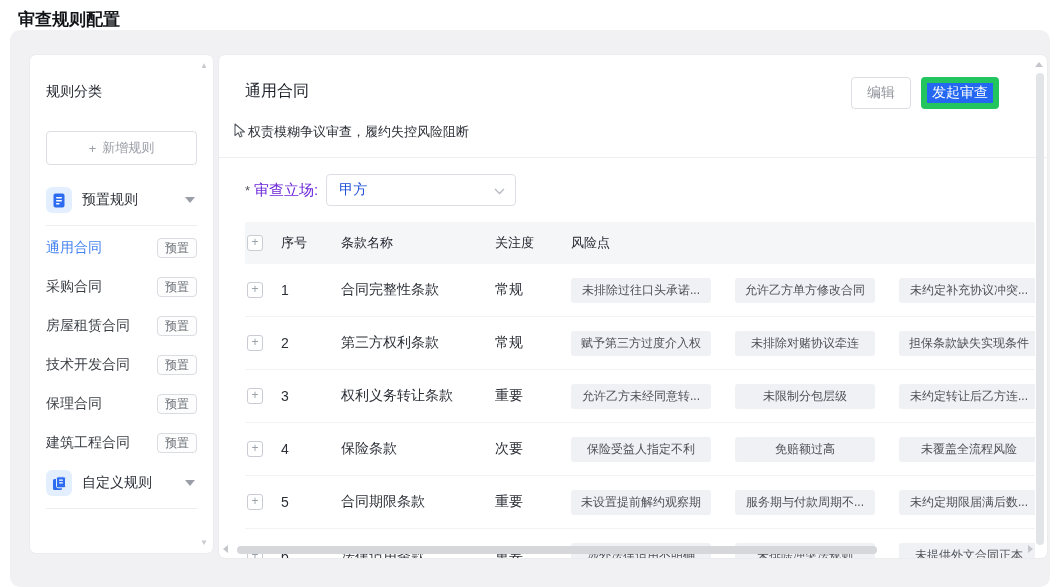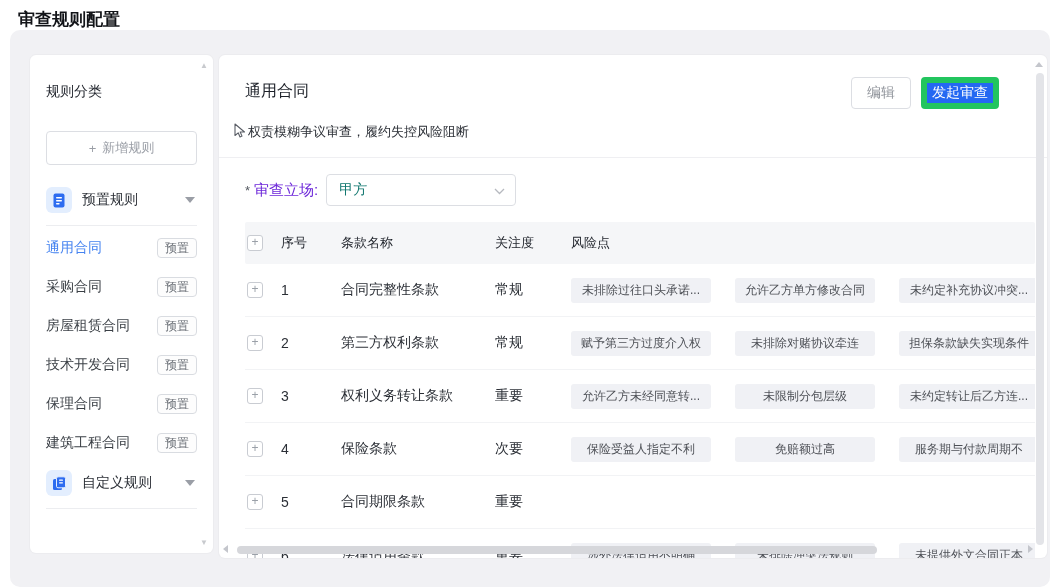--- a/index.html
+++ b/index.html
@@ -36,21 +36,21 @@
   .btn-edit { width:60px; background:#fff; border:1px solid #dcdee3; color:#8f939a; }
   .btn-primary { width:78px; background:#2468f2; border:6px solid #22c55e; color:#ffffff; }
   .subtitle-row { padding:14px 26px 0 14px; display:flex; align-items:flex-start; gap:2px; }
   .subtitle { font-size:13px; color:#2b2f36; }
   .main-divider { margin-top:16px; border-top:1px solid #efeff2; }
 
   .stance-row { display:flex; align-items:center; padding:16px 0 0 26px; gap:8px; }
   .stance-label { font-size:15px; color:#6d28d9;text-align:center; }
   .required-mark { color:#555a61; font-size:13px; margin-right:-4px; }
   .select { width:190px; height:32px; border:1px solid #dcdee3; border-radius:4px; background:#fff; display:flex; align-items:center; justify-content:space-between; padding:0 10px 0 12px; cursor:pointer; }
-  .select-value { font-size:14px; color:#0f766e; }
+  .select-value { font-size:14px; color:#1d4ed8; }
 
   
   .table { margin:16px 12px 0 26px; overflow:hidden; }
   .trow { display:grid; grid-template-columns:36px 60px 154px 76px 1fr; align-items:center; }
   .thead { background:#f5f6f8; height:42px; border-radius:2px; font-size:13px; font-weight:400; color:#1d2129; }
   .tbody-row { height:53px; border-bottom:1px solid #f2f3f5; font-size:14px; color:#2b2f36; }
   .tbody-row:last-child { border-bottom:none; }
   .expand-btn { width:16px; height:16px; border:1px solid #c9ccd2; border-radius:3px; background:#fff; color:#9aa0a8; font-size:12px; line-height:13px; text-align:center; cursor:pointer; margin-left:2px; }
   .expand-btn::before { content:"+"; }
   .cell-risks { display:flex; gap:24px; overflow:hidden; white-space:nowrap; }
@@ -220,30 +220,36 @@
     </div>
 
     <div class="trow tbody-row">
       <span class="expand-btn"></span>
       <span>4</span>
       <span>保险条款</span>
       <span>次要</span>
       <span class="cell-risks">
         <span class="risk-tag">保险受益人指定不利</span>
         <span class="risk-tag">免赔额过高</span>
-        <span class="risk-tag">服务期与付款周期不</span>
+        <span class="risk-tag">未覆盖全流程风险</span>
         <span class="risk-tag">未约定</span>
       </span>
     </div>
 
     <div class="trow tbody-row">
       <span class="expand-btn"></span>
       <span>5</span>
       <span>合同期限条款</span>
       <span>重要</span>
+      <span class="cell-risks">
+        <span class="risk-tag">未设置提前解约观察期</span>
+        <span class="risk-tag">服务期与付款周期不...</span>
+        <span class="risk-tag">未约定期限届满后数...</span>
+        <span class="risk-tag">自动续</span>
+      </span>
     </div>
 
     <div class="trow tbody-row">
       <span class="expand-btn"></span>
       <span>6</span>
       <span>法律适用条款</span>
       <span>重要</span>
       <span class="cell-risks">
         <span class="risk-tag">涉外法律适用不明确</span>
         <span class="risk-tag">未排除冲突法规则</span>

